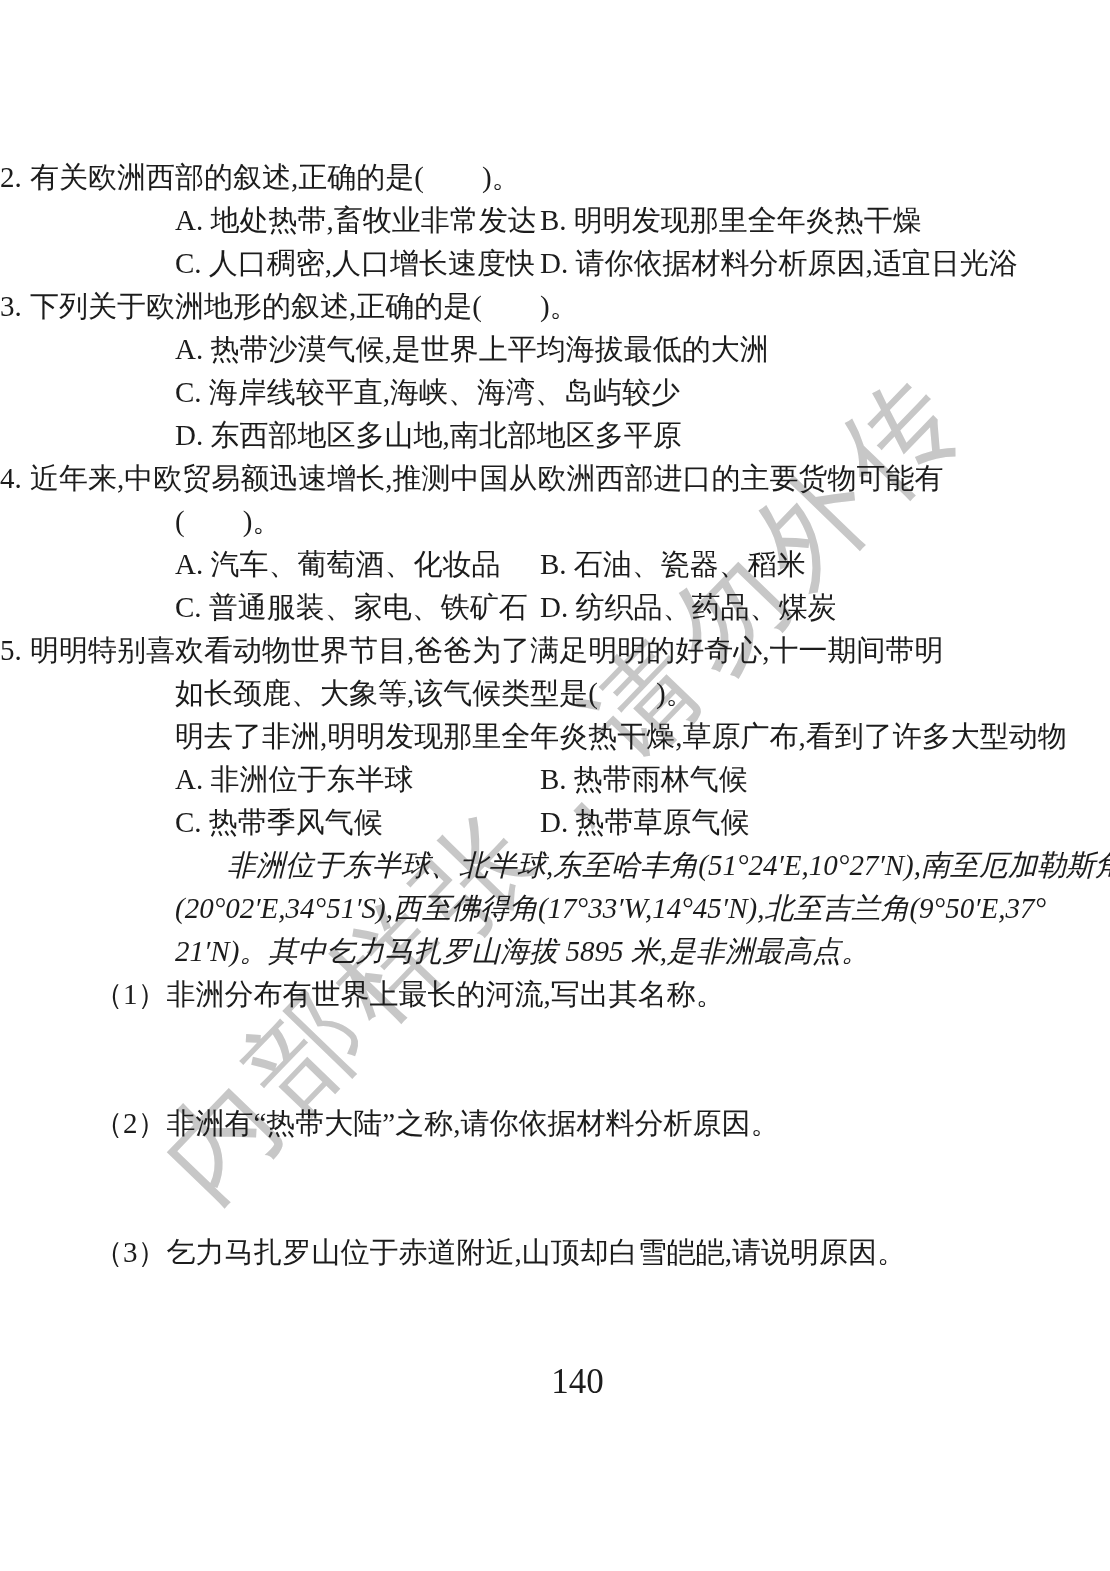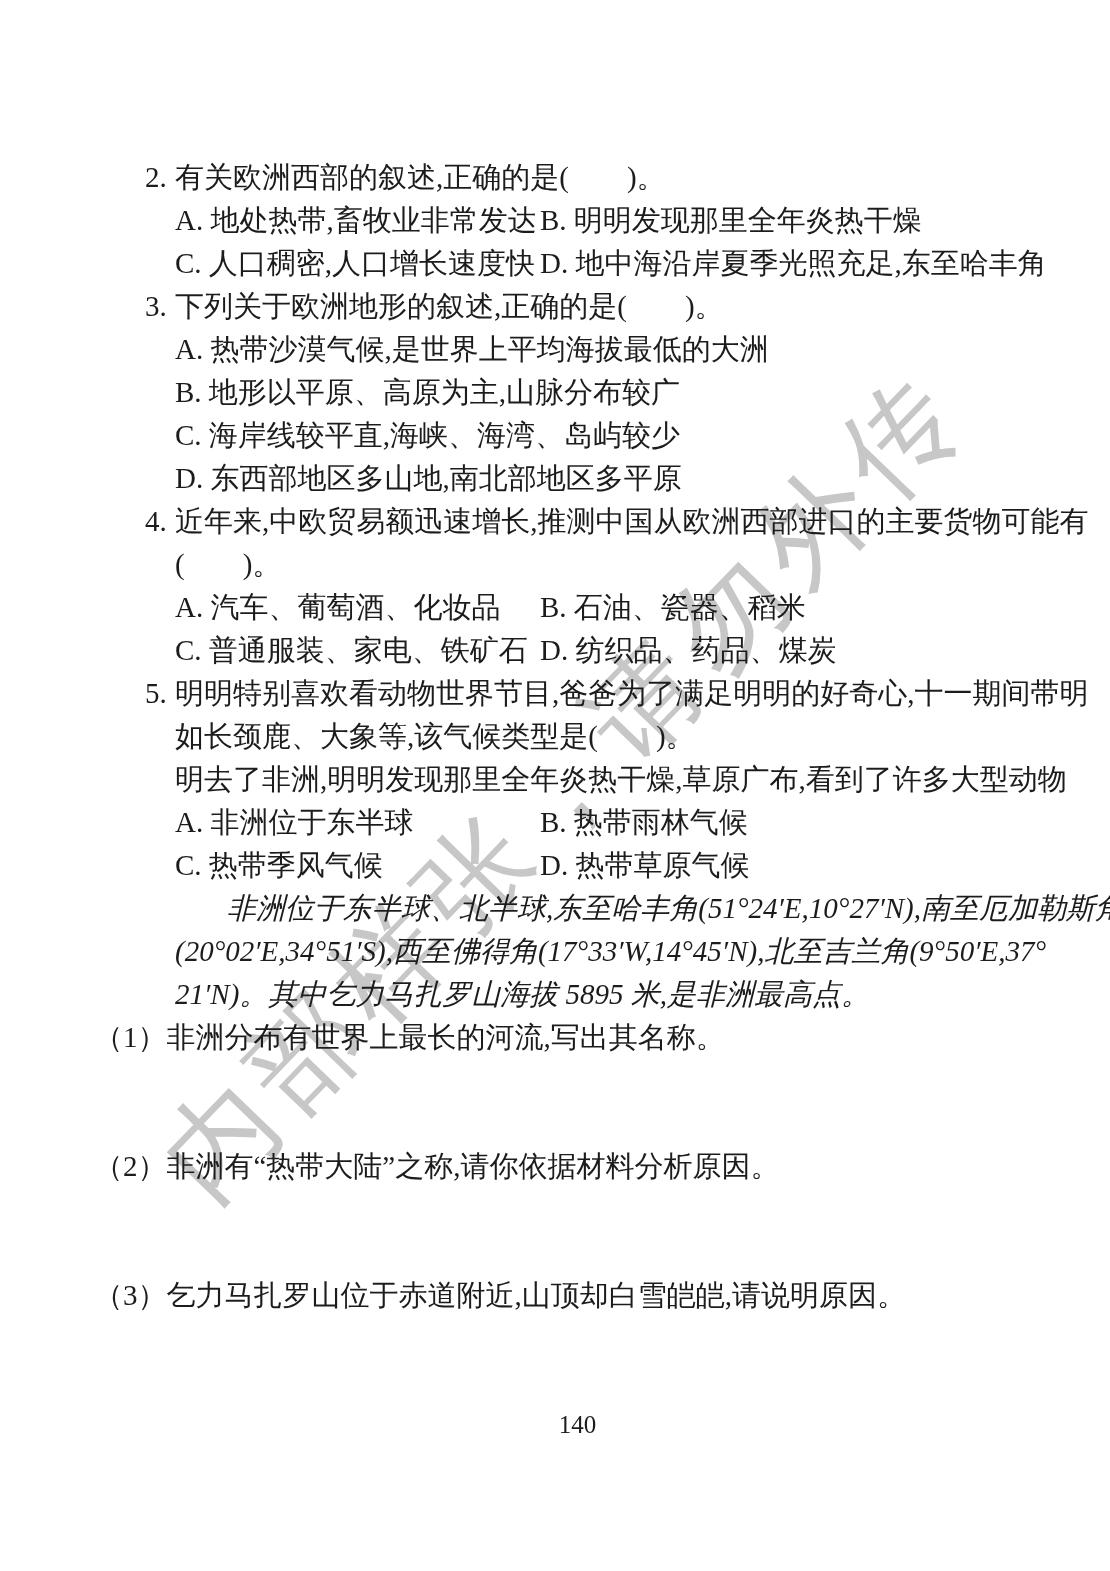--- a/index.html
+++ b/index.html
@@ -21,53 +21,52 @@
     font-size: 110px;
     letter-spacing: 12px;
     color: #c7c7c7;
     white-space: nowrap;
     z-index: 0;
     font-family: "Liberation Serif", "DejaVu Serif", serif;
     user-select: none;
   }
   .content { position: relative; z-index: 1; padding-top: 156px; }
   .line { height: 43px; line-height: 43px; white-space: nowrap; }
-  .qline { padding-left: 145px; }   
+  .qline { }   
   .cline { padding-left: 175px; }   
   .mline { padding-left: 227px; }   
   .sline { padding-left: 94px; }   
   .qnum { display: inline-block; width: 30px; }
   .col1 { display: inline-block; width: 365px; }
   .kai { font-style: italic; }      
   .spacer { height: 86px; }
   .footer {
     margin-left: 145px;
     width: 865px;
     height: 43px;
     line-height: 43px;
     text-align: center;
-    font-size: 25px;
+    font-size: 35px;
   }
 </style>
 </head>
 <body>
 
 <div class="page">
 
   <div class="watermark">内部样张，请勿外传</div>
 
   <div class="content">
 
     <div class="line qline"><span class="qnum">2.</span><span>有关欧洲西部的叙述,正确的是(　　)。</span></div>
     <div class="line cline"><span class="col1">A. 地处热带,畜牧业非常发达</span><span>B. 明明发现那里全年炎热干燥</span></div>
-    <div class="line cline"><span class="col1">C. 人口稠密,人口增长速度快</span><span>D. 地中海沿岸夏季光照充足,东至哈丰角</span></div>
+    <div class="line cline"><span class="col1">C. 人口稠密,人口增长速度快</span><span>D. 请你依据材料分析原因,适宜日光浴</span></div>
 
     <div class="line qline"><span class="qnum">3.</span><span>下列关于欧洲地形的叙述,正确的是(　　)。</span></div>
     <div class="line cline">A. 热带沙漠气候,是世界上平均海拔最低的大洲</div>
-    <div class="line cline">B. 地形以平原、高原为主,山脉分布较广</div>
     <div class="line cline">C. 海岸线较平直,海峡、海湾、岛屿较少</div>
     <div class="line cline">D. 东西部地区多山地,南北部地区多平原</div>
 
     <div class="line qline"><span class="qnum">4.</span><span>近年来,中欧贸易额迅速增长,推测中国从欧洲西部进口的主要货物可能有</span></div>
     <div class="line cline">(　　)。</div>
     <div class="line cline"><span class="col1">A. 汽车、葡萄酒、化妆品</span><span>B. 石油、瓷器、稻米</span></div>
     <div class="line cline"><span class="col1">C. 普通服装、家电、铁矿石</span><span>D. 纺织品、药品、煤炭</span></div>
 
     <div class="line qline"><span class="qnum">5.</span><span>明明特别喜欢看动物世界节目,爸爸为了满足明明的好奇心,十一期间带明</span></div>
     <div class="line cline">如长颈鹿、大象等,该气候类型是(　　)。</div>

